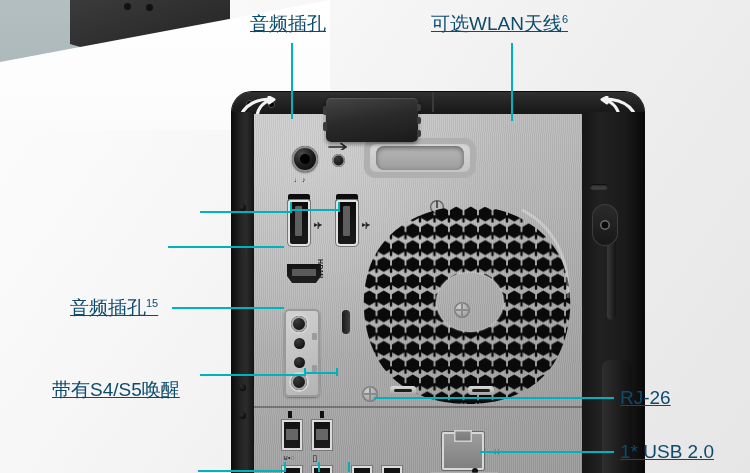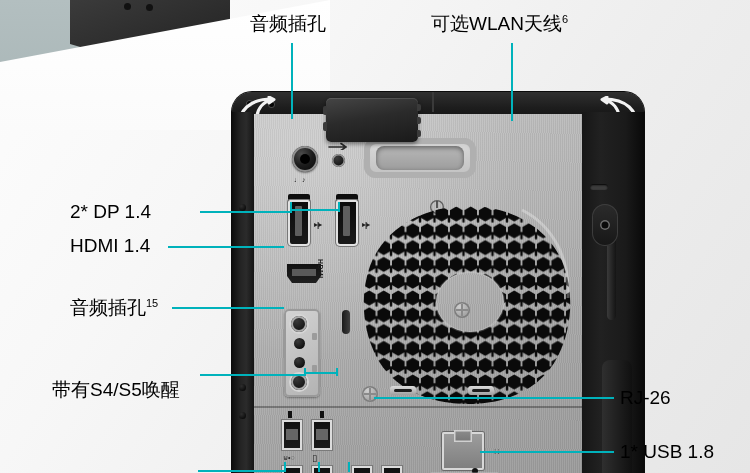--- a/index.html
+++ b/index.html
@@ -131,21 +131,21 @@
   .screw-flat{position:absolute;width:26px;height:9px;border-radius:3px;
     background:linear-gradient(180deg,#dcdcdc,#9f9f9f);}
   .screw-flat::after{content:"";position:absolute;left:4px;top:3px;width:18px;height:3px;background:#1d1d1d;border-radius:2px;}
   .side-dot{position:absolute;width:7px;height:7px;border-radius:50%;
     background:radial-gradient(circle at 35% 30%,#2e2e2e,#000);}
   .plate-dot{position:absolute;border-radius:50%;background:#111;}
   .slot-lip{position:absolute;left:88px;top:196px;width:8px;height:24px;border-radius:4px;
     background:linear-gradient(90deg,#1a1a1a,#3f3f3f);}
 
   
-  .label{position:absolute;color:#000000;font-size:19px;line-height:1.28;white-space:nowrap;}
+  .label{position:absolute;color:#0c4a6e;font-size:19px;line-height:1.28;white-space:nowrap;text-decoration:underline;}
   .label .sup{font-size:11px;vertical-align:super;}
   .line{position:absolute;background:#00b2bb;}
   .line.h{height:2px;}
   .line.v{width:2px;}
 </style>
 </head>
 <body>
 
 <div id="stage">
 
@@ -313,28 +313,26 @@
 
   <div class="line h" style="left:374px;top:397px;width:240px;"></div>
   <div class="line h" style="left:480px;top:451px;width:134px;"></div>
 
   <div class="label" style="left:250px;top:12px;">音频插孔</div>
 
   <div class="label" style="left:431px;top:12px;">
     <span>可选WLAN天线</span><span class="sup">6</span>
   </div>
 
-  <div class="label" style="left:70px;top:200px;">2* DP 1.4</div>
-
-  <div class="label" style="left:70px;top:234px;">HDMI 1.4</div>
+
 
   <div class="label" style="left:70px;top:296px;">
     <span>音频插孔</span><span class="sup">15</span>
   </div>
 
   <div class="label" style="left:52px;top:378px;">带有S4/S5唤醒</div>
 
 
   <div class="label" style="left:620px;top:386px;">RJ-26</div>
 
-  <div class="label" style="left:620px;top:440px;">1* USB 1.8</div>
+  <div class="label" style="left:620px;top:440px;">1* USB 2.0</div>
 
 </div>
 
 </body></html>

